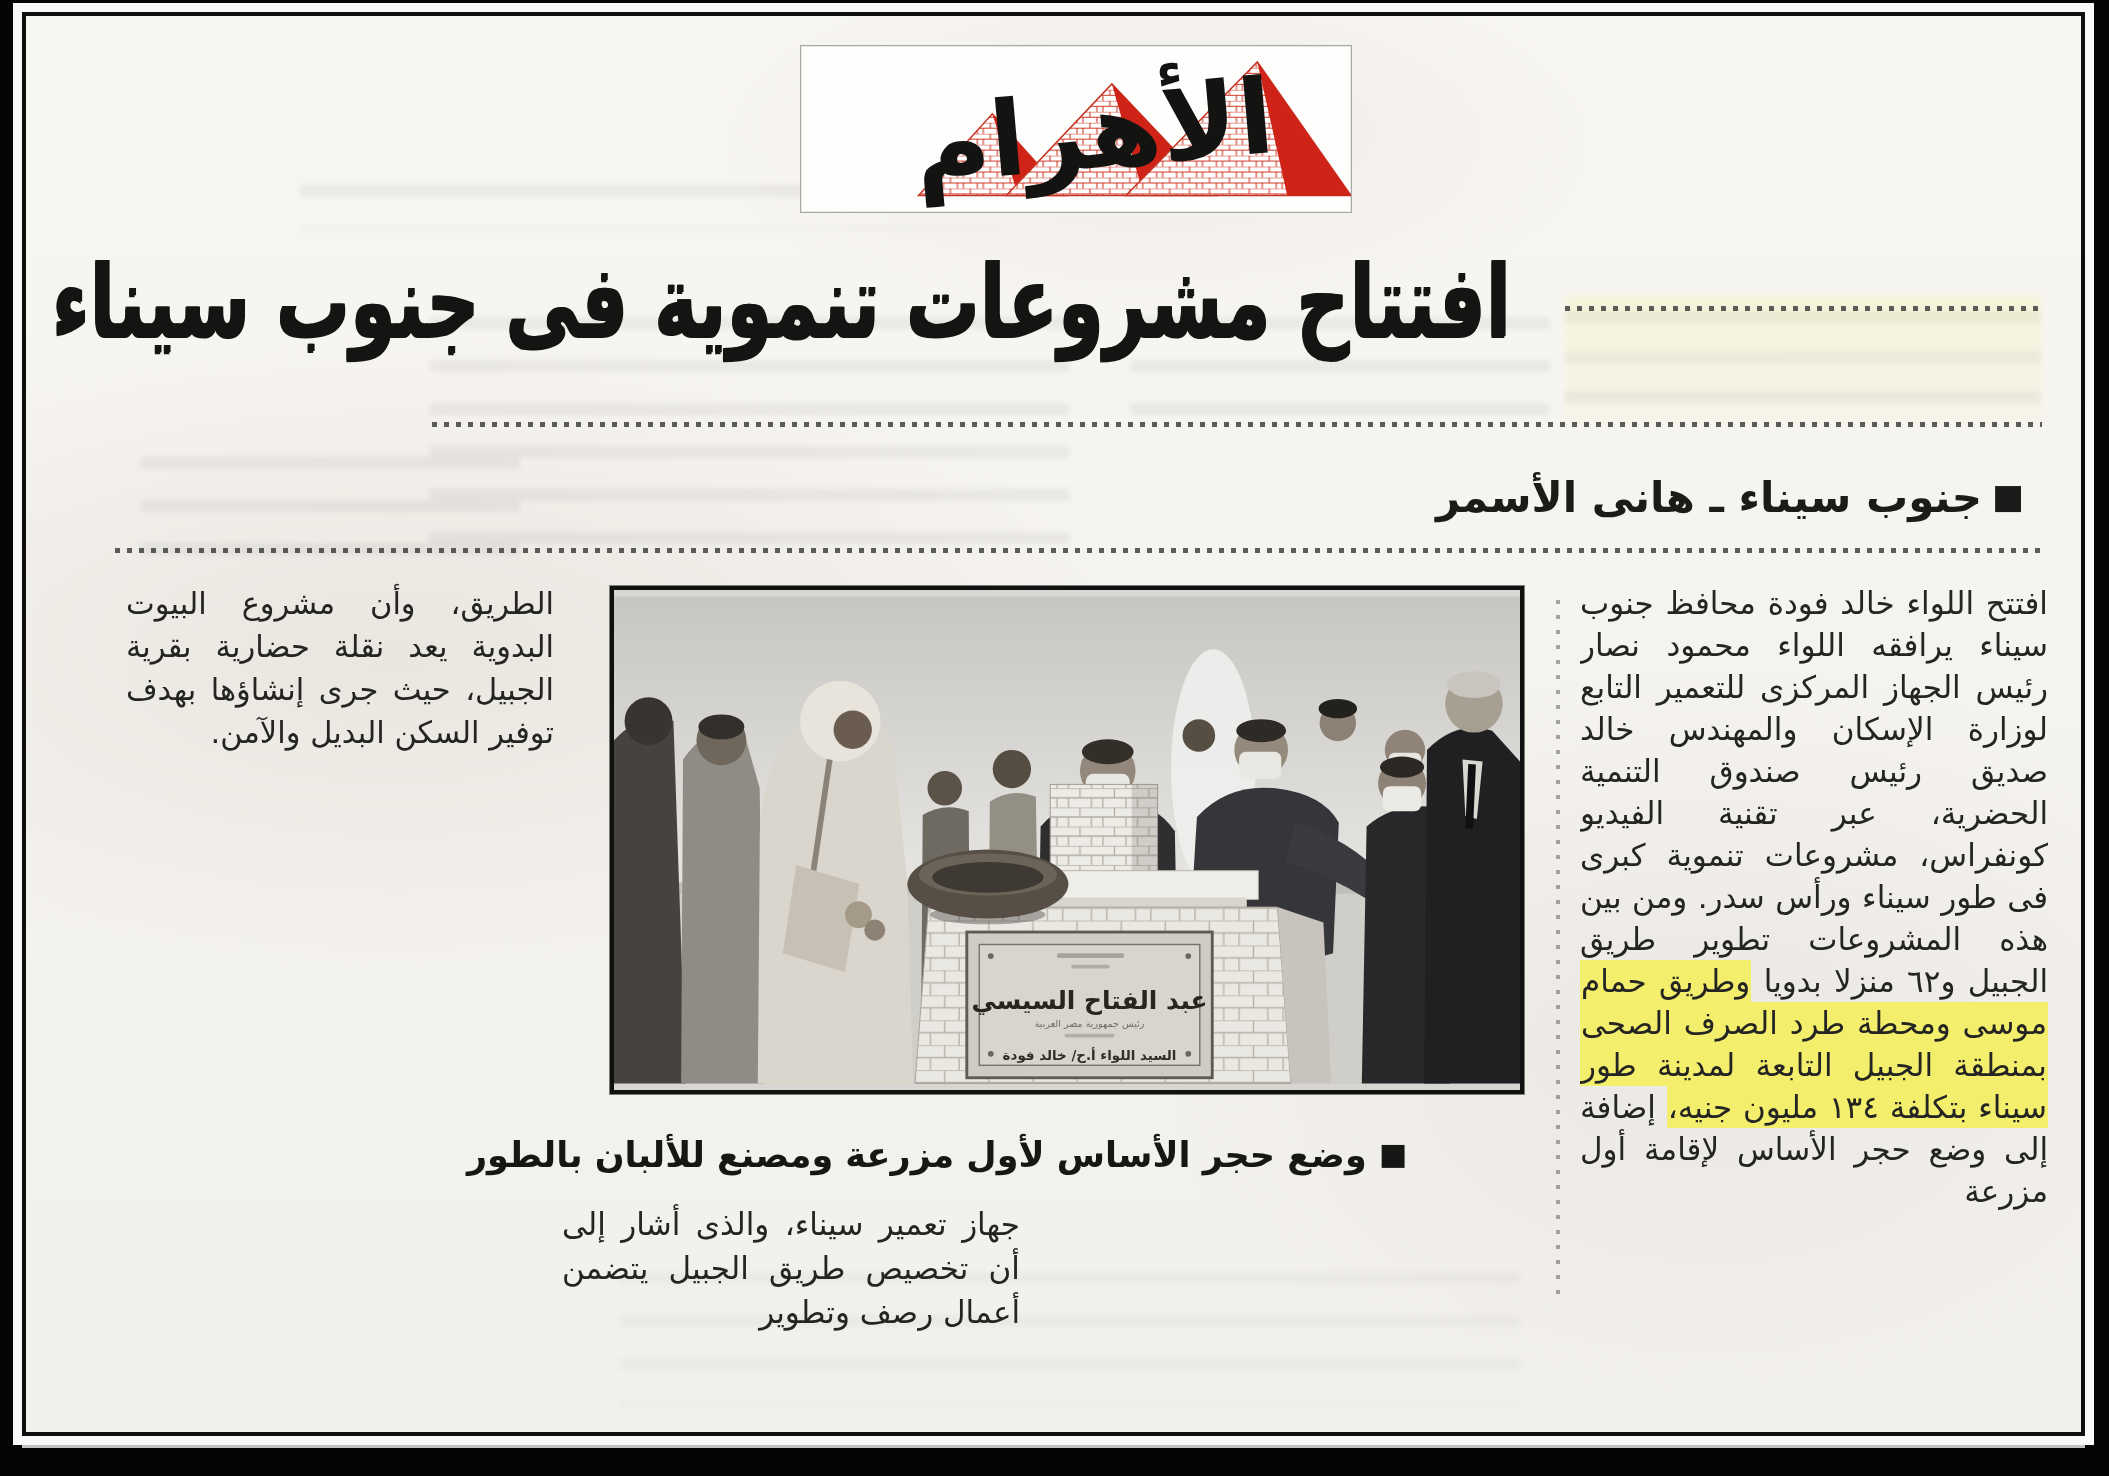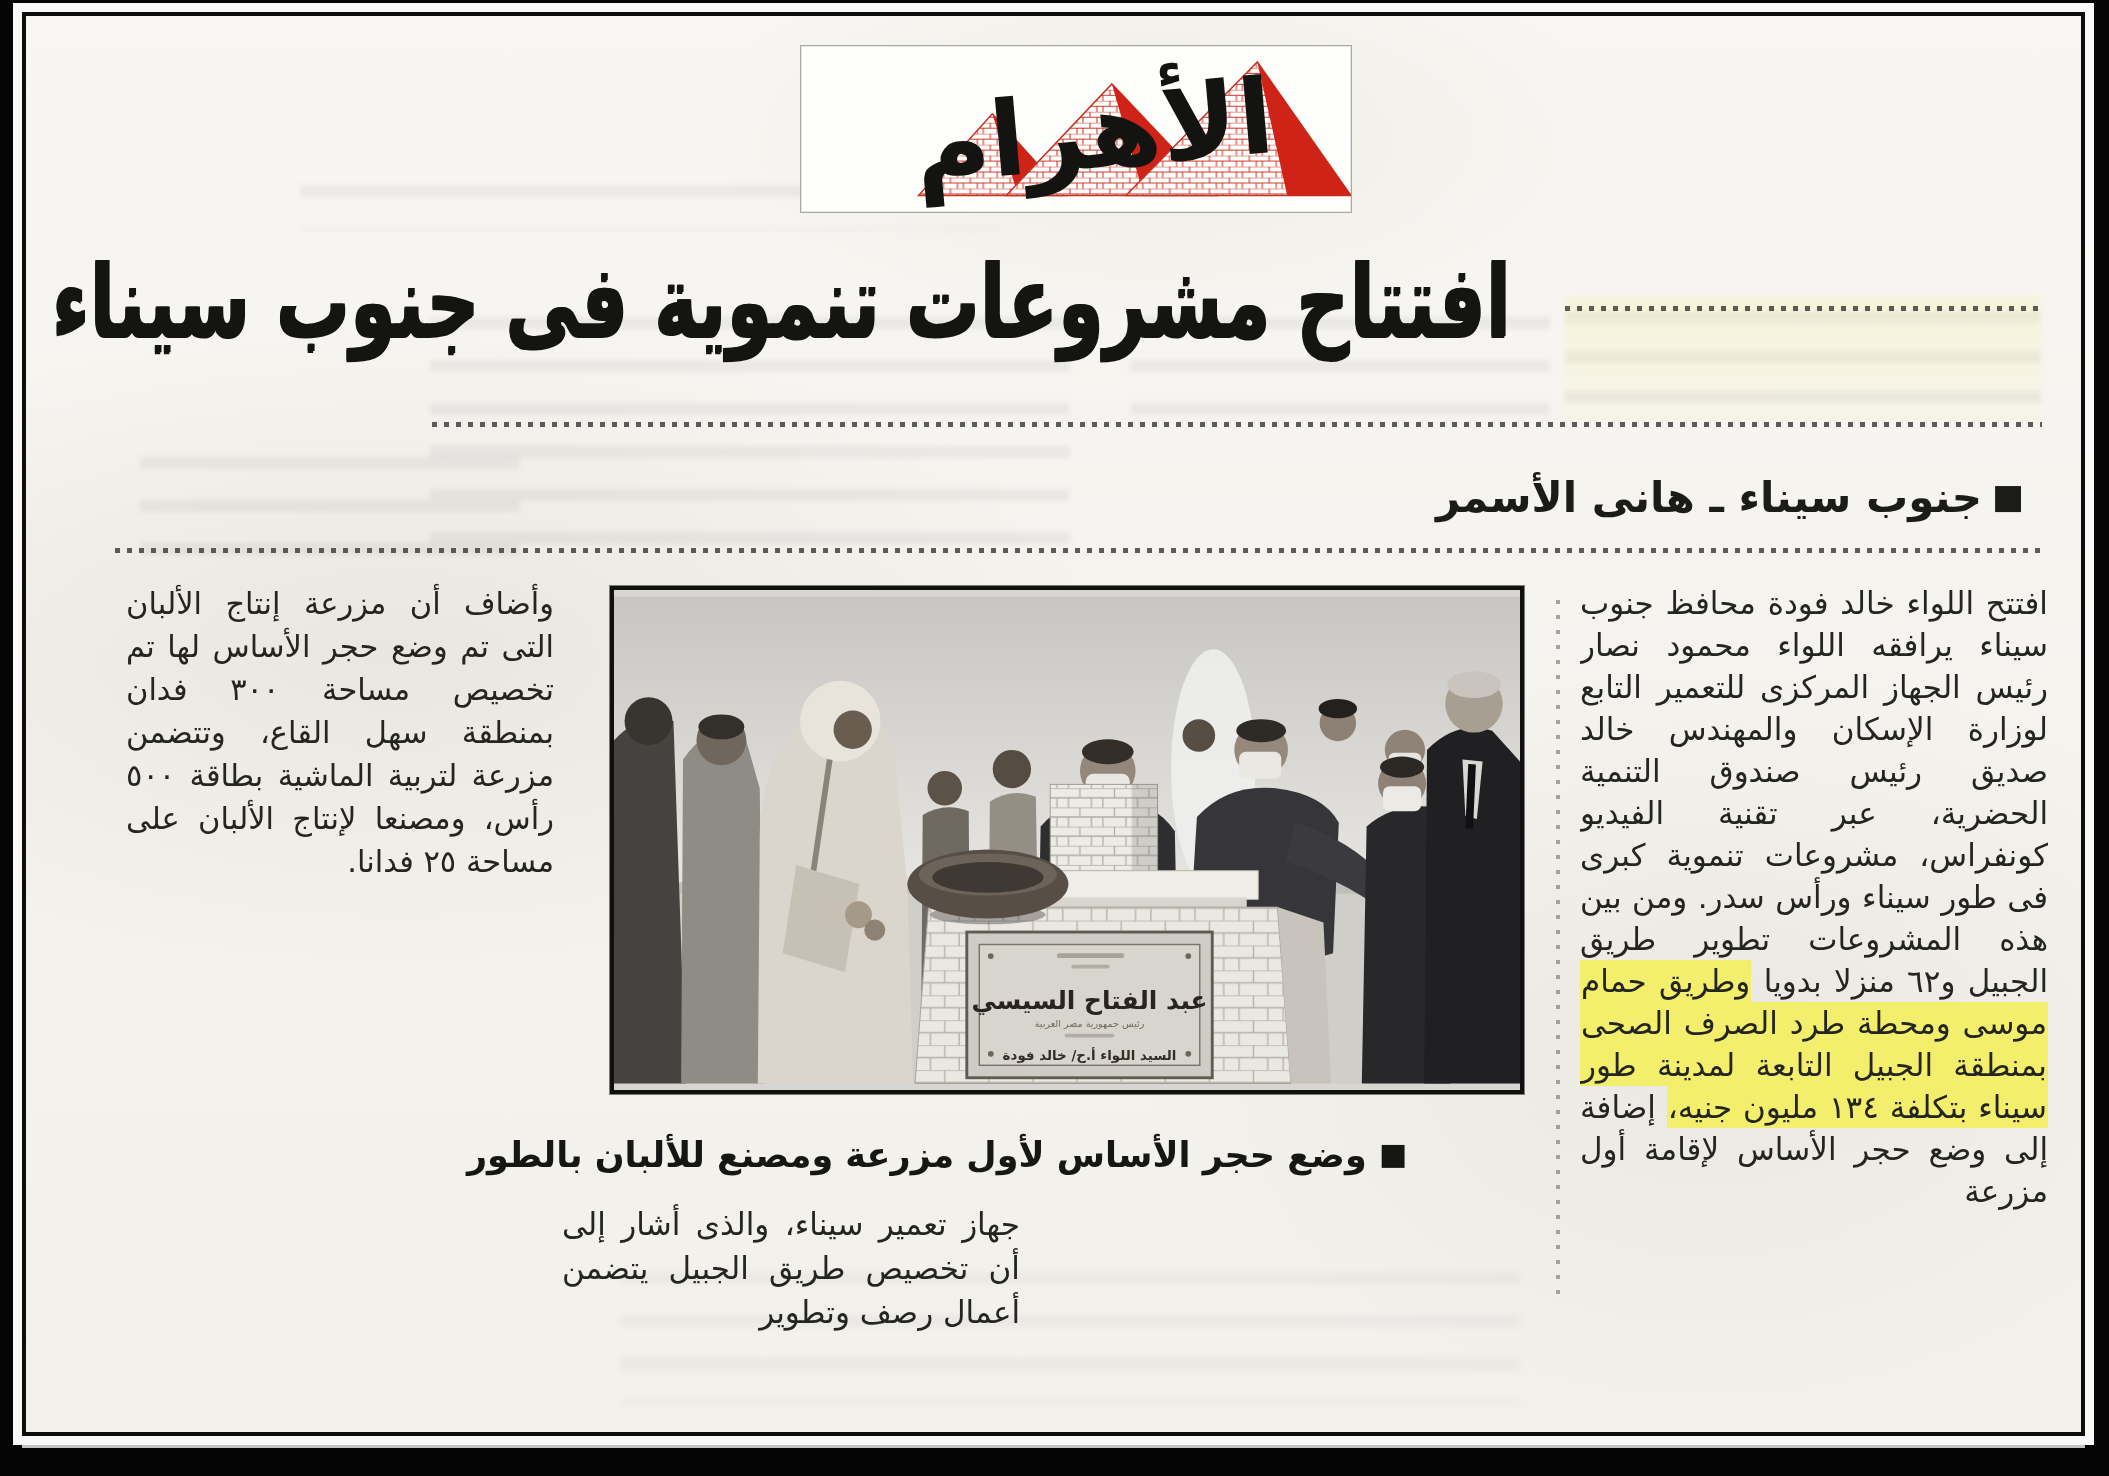--- a/index.html
+++ b/index.html
@@ -87,21 +87,21 @@
 
   <div class="byline">
     <span class="sq">■</span><span>جنوب سيناء ـ هانى الأسمر</span>
   </div>
 
   <div class="col" style="left:1572px;top:582px;width:468px;height:846px;font-size:31px;line-height:42px;margin-left:8px;">
     <p><span>افتتح اللواء خالد فودة محافظ جنوب سيناء يرافقه اللواء محمود نصار رئيس الجهاز المركزى للتعمير التابع لوزارة الإسكان والمهندس خالد صديق رئيس صندوق التنمية الحضرية، عبر تقنية الفيديو كونفراس، مشروعات تنموية كبرى فى طور سيناء ورأس سدر. ومن بين هذه المشروعات تطوير طريق الجبيل و٦٢ منزلا بدويا </span><span class="hl">وطريق حمام موسى ومحطة طرد الصرف الصحى بمنطقة الجبيل التابعة لمدينة طور سيناء بتكلفة ١٣٤ مليون جنيه،</span><span> إضافة إلى وضع حجر الأساس لإقامة أول مزرعة</span></p>
   </div>
 
   <div class="col" style="left:126px;top:582px;width:428px;height:840px;">
-    <p>وأضاف أن مزرعة إنتاج الألبان التى تم وضع حجر الأساس لها تم تخصيص مساحة ٣٠٠ فدان بمنطقة سهل القاع، وتتضمن مزرعة لتربية الماشية بطاقة ٥٠٠ رأس، ومصنعا لإنتاج الألبان على مساحة ٢٥ فدانا.</p>
+    <p>الطريق، وأن مشروع البيوت البدوية يعد نقلة حضارية بقرية الجبيل، حيث جرى إنشاؤها بهدف توفير السكن البديل والآمن.</p>
   </div>
 
   <div class="photo">
     <svg viewBox="0 0 945 508">
       <defs>
         <linearGradient id="sky" x1="0" y1="0" x2="0" y2="1">
           <stop offset="0" stop-color="#c7c6c3"></stop>
             <stop offset=".55" stop-color="#e4e3e0"></stop>
             <stop offset="1" stop-color="#d6d5d1"></stop>
         </linearGradient>

